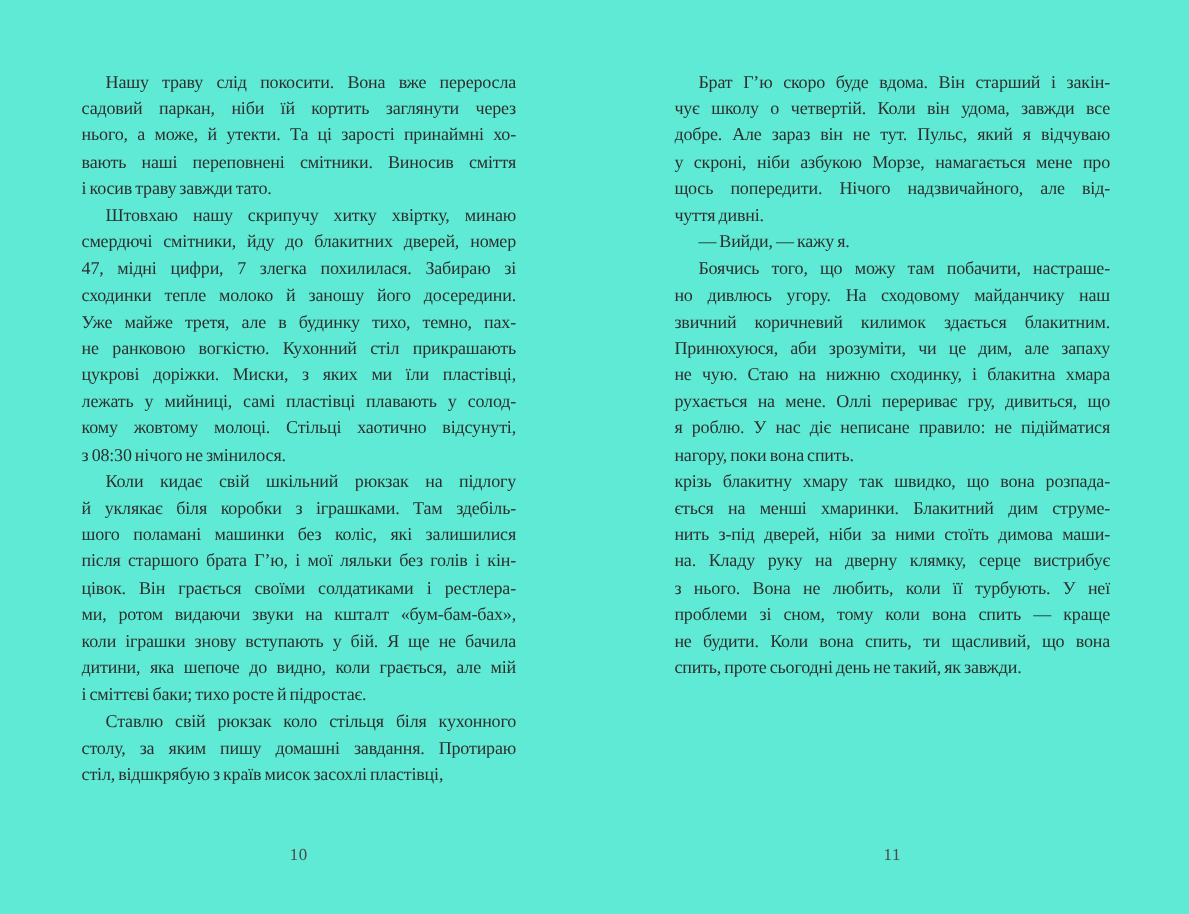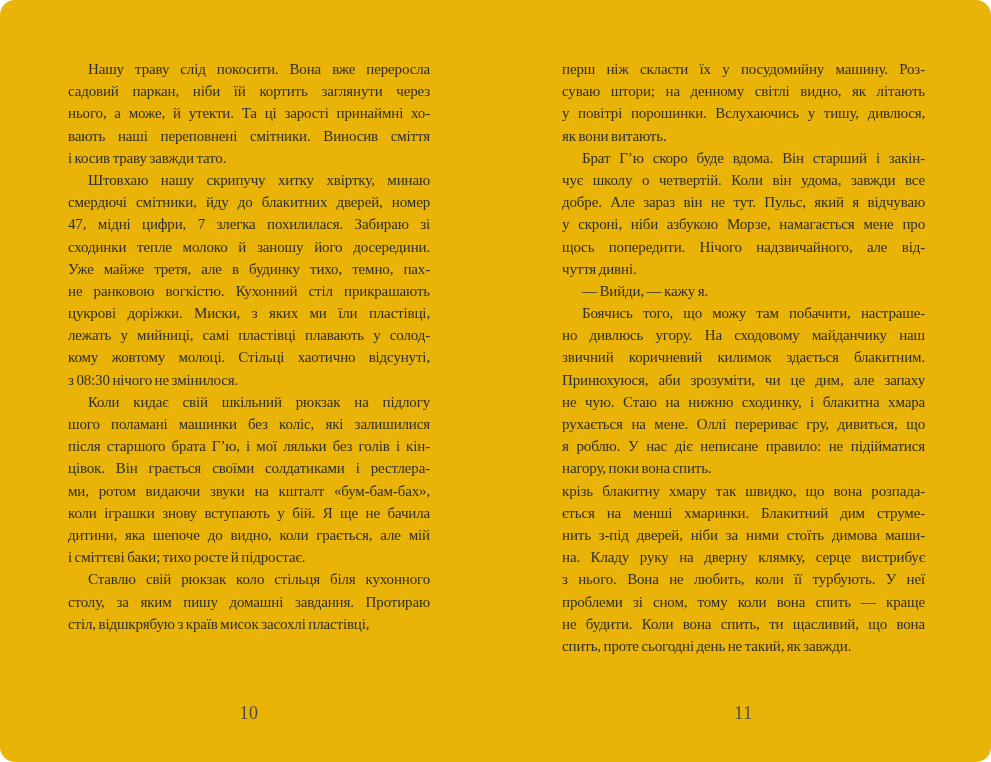--- a/index.html
+++ b/index.html
@@ -10,22 +10,21 @@
   body {
     width: 991px;
     height: 762px;
     position: relative;
     overflow: hidden;
     font-family: "Liberation Serif", "DejaVu Serif", serif;
   }
   .spread {
     position: absolute;
     inset: 0;
-    background: #eab308;
-    border-radius: 15px;
+    background: #5eead4;
   }
   .page {
     position: absolute;
     top: 58px;
     height: 690px;
   }
   .page-left  { left: 68px;  width: 362px; }
   .page-right { left: 562px; width: 363px; }
   .page-text {
     width: 100%;
@@ -46,21 +45,21 @@
   }
   .line.para-start.indented {
     padding-left: 20px;
   }
   .page-number {
     position: absolute;
     top: 648px;
     left: 0;
     right: 0;
     text-align: center;
-    font-size: 18px;
+    font-size: 14px;
     line-height: 15px;
     color: #4a4a4a;
     letter-spacing: 0.5px;
   }
 </style>
 </head>
 <body>
 
 <div class="spread">
 
@@ -80,45 +79,40 @@
           <div class="line indented">сходинки тепле молоко й заношу його досередини.</div>
           <div class="line indented">Уже майже третя, але в будинку тихо, темно, пах-</div>
           <div class="line indented">не ранковою вогкістю. Кухонний стіл прикрашають</div>
           <div class="line indented">цукрові доріжки. Миски, з яких ми їли пластівці,</div>
           <div class="line indented">лежать у мийниці, самі пластівці плавають у солод-</div>
           <div class="line indented">кому жовтому молоці. Стільці хаотично відсунуті,</div>
           <div class="line para-end indented">з 08:30 нічого не змінилося.</div>
         </div>
         <div>
           <div class="line para-start indented">Коли кидає свій шкільний рюкзак на підлогу</div>
+          <div class="line indented">й уклякає біля коробки з іграшками. Там здебіль-</div>
           <div class="line indented">шого поламані машинки без коліс, які залишилися</div>
           <div class="line indented">після старшого брата Г’ю, і мої ляльки без голів і кін-</div>
           <div class="line indented">цівок. Він грається своїми солдатиками і рестлера-</div>
           <div class="line indented">ми, ротом видаючи звуки на кшталт «бум-бам-бах»,</div>
           <div class="line indented">коли іграшки знову вступають у бій. Я ще не бачила</div>
           <div class="line indented">дитини, яка шепоче до видно, коли грається, але мій</div>
           <div class="line para-end indented">і сміттєві баки; тихо росте й підростає.</div>
         </div>
         <div>
           <div class="line para-start indented">Ставлю свій рюкзак коло стільця біля кухонного</div>
           <div class="line indented">столу, за яким пишу домашні завдання. Протираю</div>
           <div class="line para-end indented">стіл, відшкрябую з країв мисок засохлі пластівці,</div>
         </div>
       </div>
     <div class="page-number">10</div>
   </div>
 
   <div class="page page-right">
     <div class="page-text">
-        <div>
-          <div class="line para-start">перш ніж скласти їх у посудомийну машину. Роз-</div>
-          <div class="line">суваю штори; на денному світлі видно, як літають</div>
-          <div class="line">у повітрі порошинки. Вслухаючись у тишу, дивлюся,</div>
-          <div class="line para-end">як вони витають.</div>
-        </div>
         <div>
           <div class="line para-start indented">Брат Г’ю скоро буде вдома. Він старший і закін-</div>
           <div class="line indented">чує школу о четвертій. Коли він удома, завжди все</div>
           <div class="line indented">добре. Але зараз він не тут. Пульс, який я відчуваю</div>
           <div class="line indented">у скроні, ніби азбукою Морзе, намагається мене про</div>
           <div class="line indented">щось попередити. Нічого надзвичайного, але від-</div>
           <div class="line para-end indented">чуття дивні.</div>
         </div>
         <div>
           <div class="line para-start para-end indented">— Вийди, — кажу я.</div>

